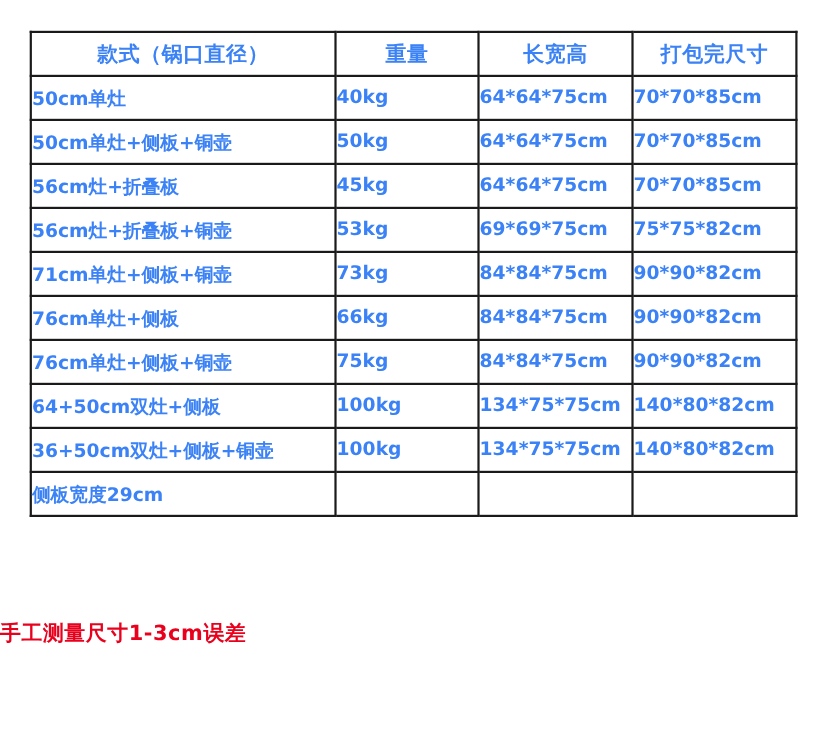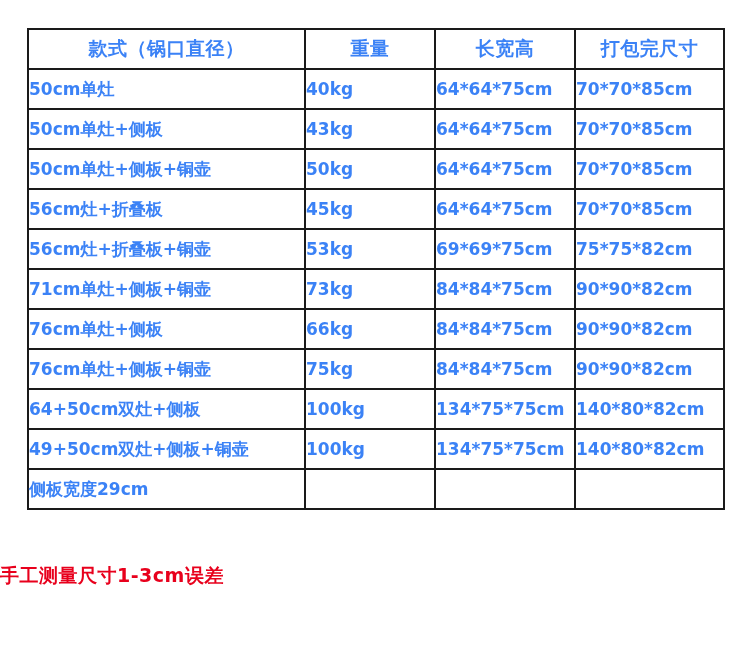--- a/index.html
+++ b/index.html
@@ -106,26 +106,20 @@
         </tr>
       </thead>
       <tbody>
         <tr>
           <td class="cell-left">50cm单灶</td>
           <td class="cell-center">40kg</td>
           <td class="cell-center">64*64*75cm</td>
           <td class="cell-center">70*70*85cm</td>
         </tr>
         <tr>
-          <td class="cell-left">50cm单灶+侧板</td>
-          <td class="cell-center">43kg</td>
-          <td class="cell-center">64*64*75cm</td>
-          <td class="cell-center">70*70*85cm</td>
-        </tr>
-        <tr>
           <td class="cell-left">50cm单灶+侧板+铜壶</td>
           <td class="cell-center">50kg</td>
           <td class="cell-center">64*64*75cm</td>
           <td class="cell-center">70*70*85cm</td>
         </tr>
         <tr>
           <td class="cell-left">56cm灶+折叠板</td>
           <td class="cell-center">45kg</td>
           <td class="cell-center">64*64*75cm</td>
           <td class="cell-center">70*70*85cm</td>
@@ -154,21 +148,21 @@
           <td class="cell-center">84*84*75cm</td>
           <td class="cell-center">90*90*82cm</td>
         </tr>
         <tr>
           <td class="cell-left">64+50cm双灶+侧板</td>
           <td class="cell-center">100kg</td>
           <td class="cell-center">134*75*75cm</td>
           <td class="cell-center">140*80*82cm</td>
         </tr>
         <tr>
-          <td class="cell-left">49+50cm双灶+侧板+铜壶</td>
+          <td class="cell-left">36+50cm双灶+侧板+铜壶</td>
           <td class="cell-center">100kg</td>
           <td class="cell-center">134*75*75cm</td>
           <td class="cell-center">140*80*82cm</td>
         </tr>
         <tr class="note-row">
           <td class="cell-left">侧板宽度29cm</td>
           <td></td>
           <td></td>
           <td></td>
         </tr>

